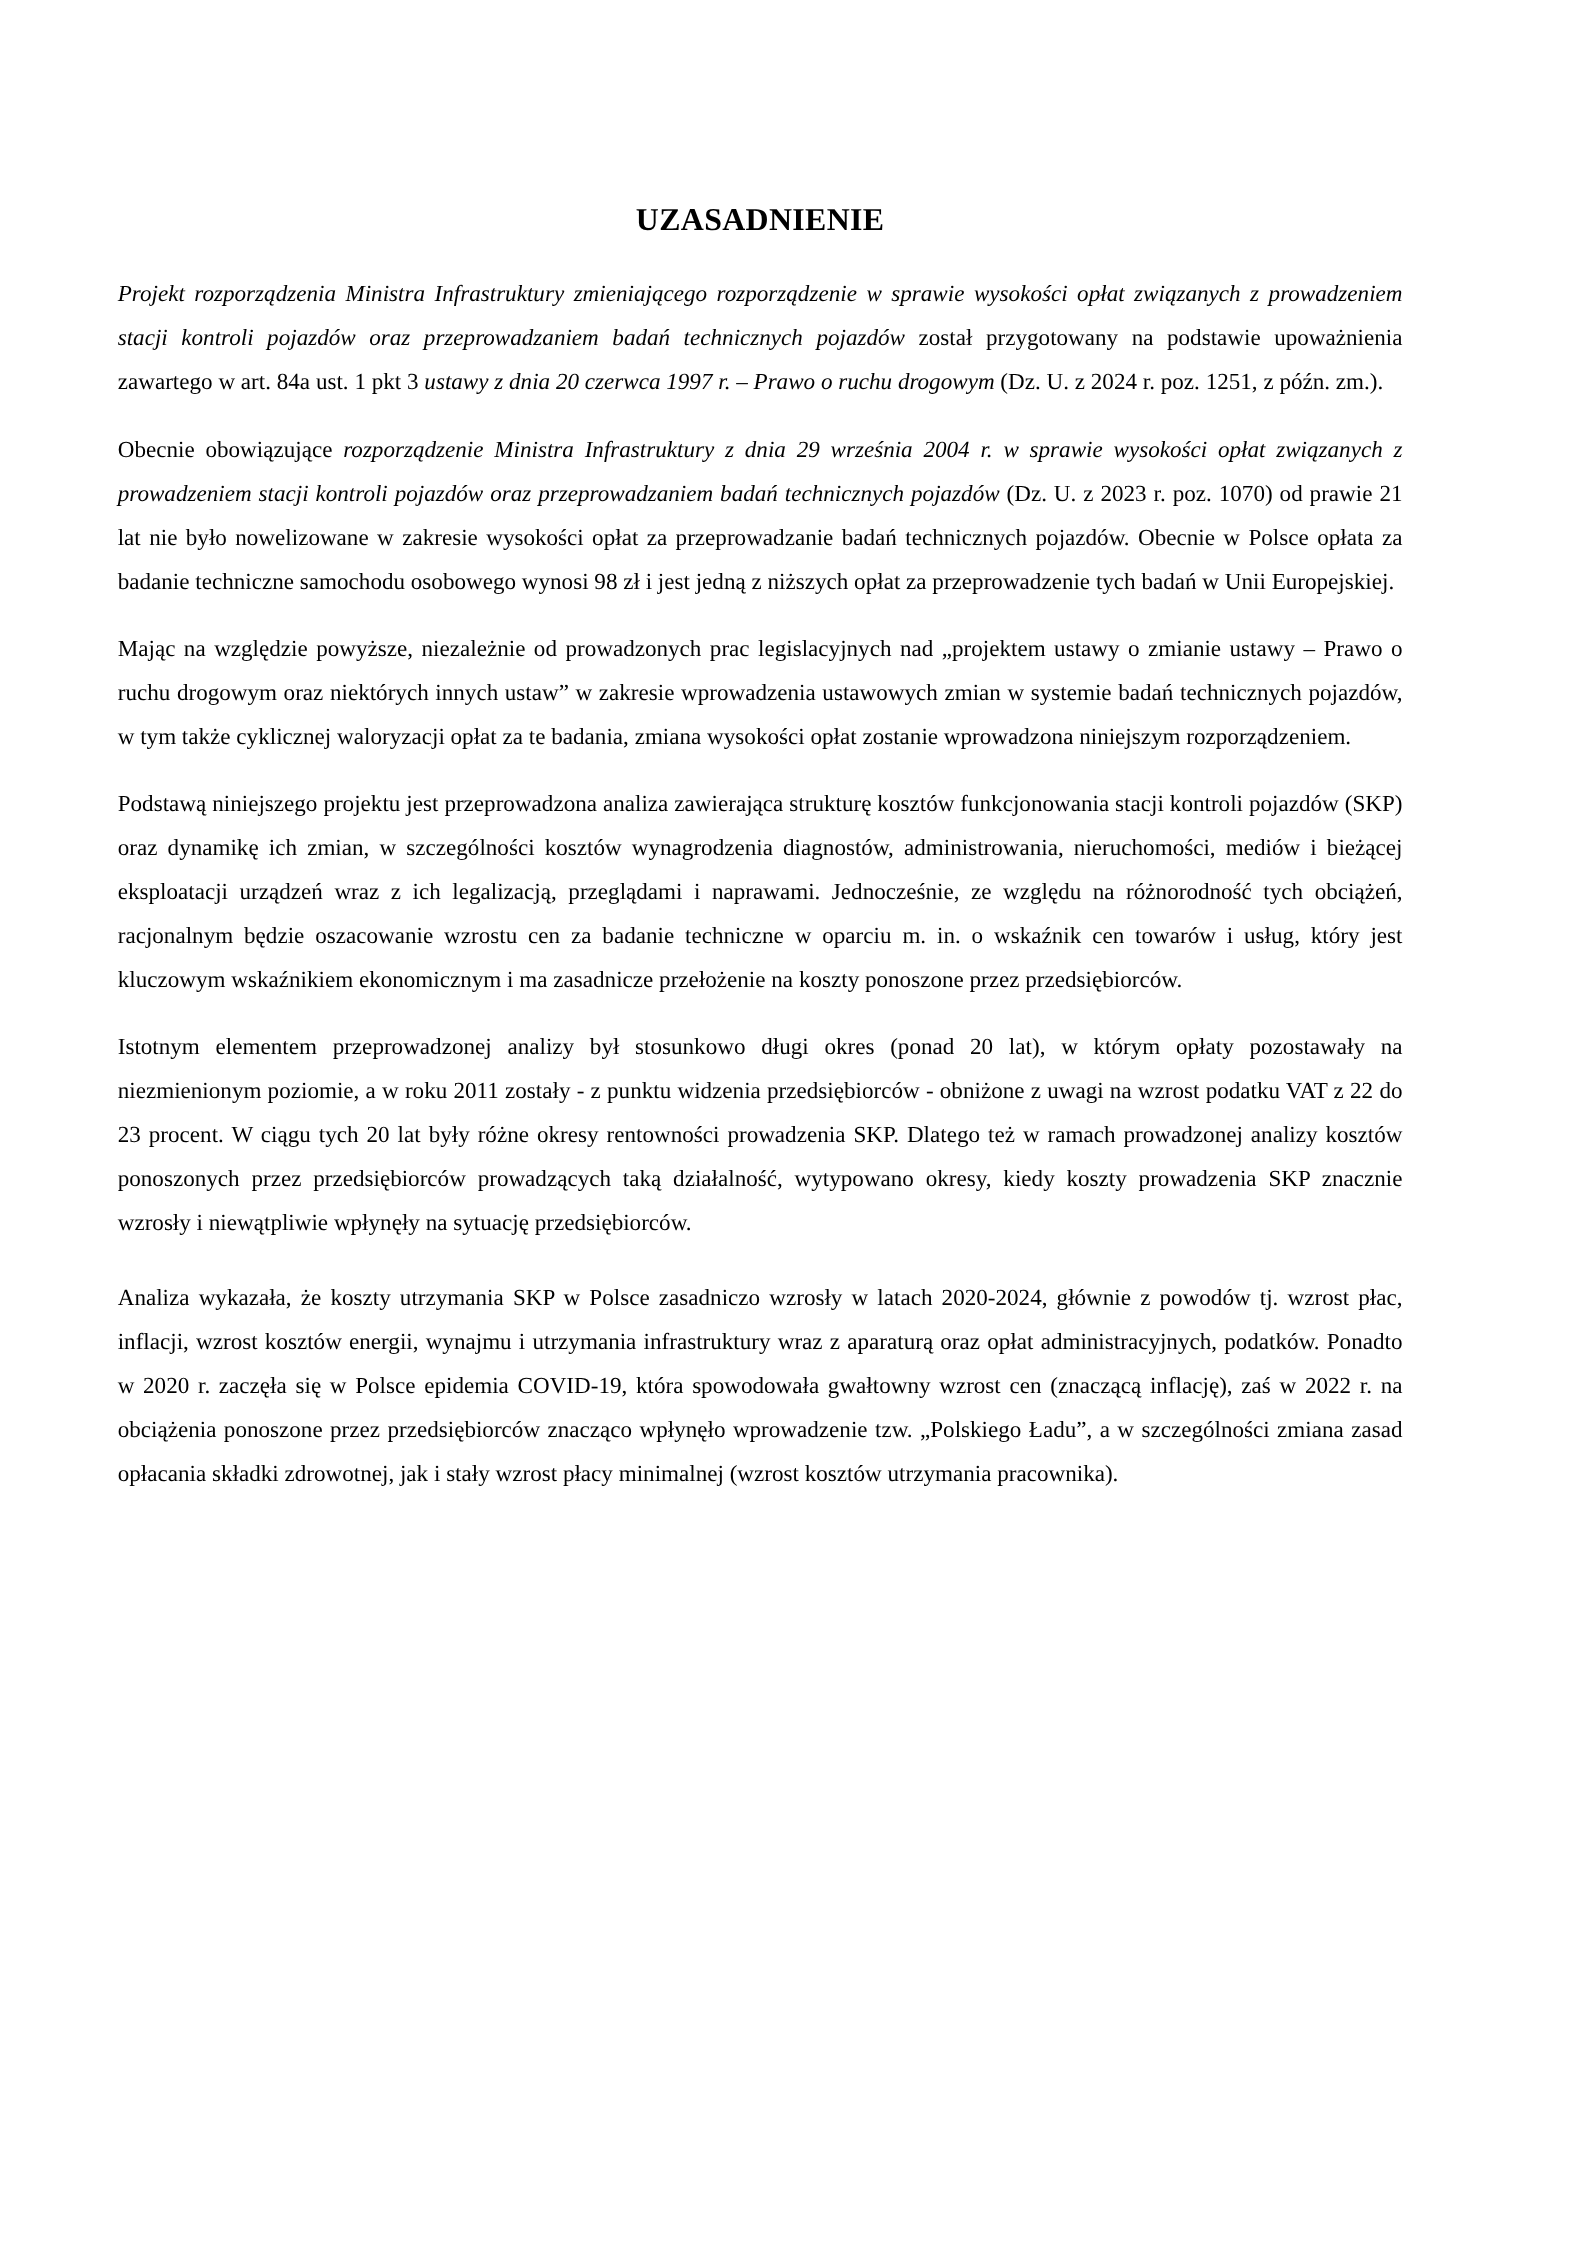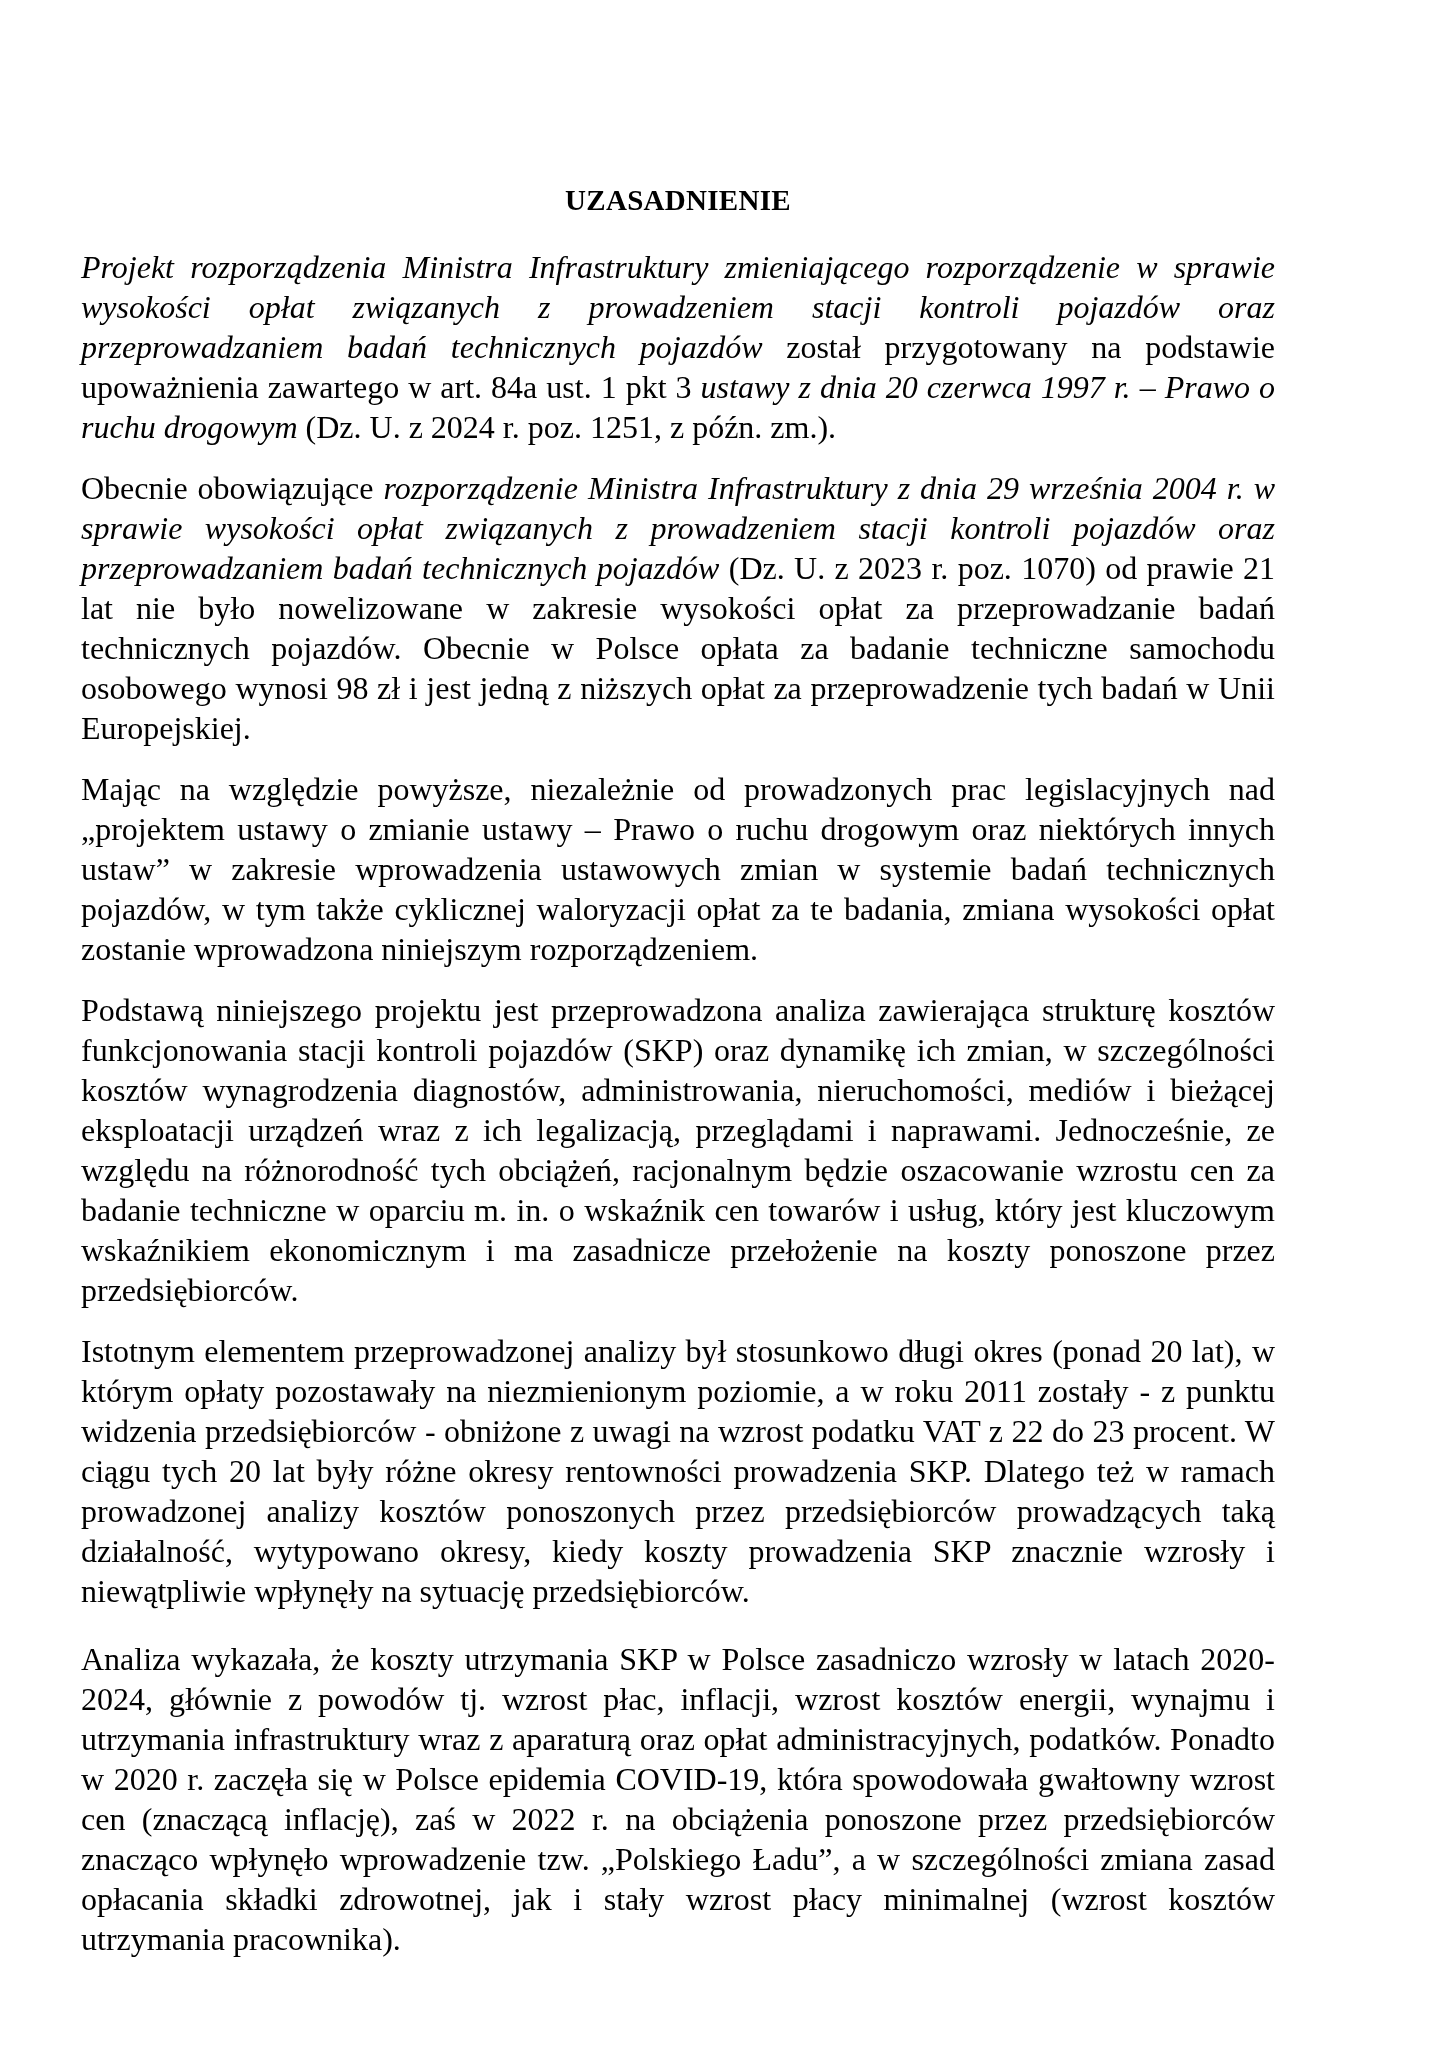--- a/index.html
+++ b/index.html
@@ -11,33 +11,33 @@
     width: 1448px;
     min-height: 2048px;
     font-family: "Liberation Serif", serif;
     color: #000000;
     -webkit-font-smoothing: antialiased;
   }
   .page {
     box-sizing: border-box;
     width: 1448px;
     min-height: 2048px;
-    padding: 180px 173px 60px 81px;
+    padding: 180px 173px 60px 107px;
     background: #ffffff;
   }
   .doc-title {
     font-size: 29px;
     line-height: 40px;
     font-weight: bold;
     text-align: center;
     margin: 0 0 27px 0;
     letter-spacing: 0.3px;
   }
   .doc-body p.para {
-    font-size: 32px;
+    font-size: 21px;
     line-height: 40px;
     text-align: justify;
     text-justify: inter-word;
     margin: 0 0 21px 0;
   }
   .doc-body p.para:last-child {
     margin-bottom: 0;
     margin-top: 28px;
   }
   .run { font-style: normal; }

